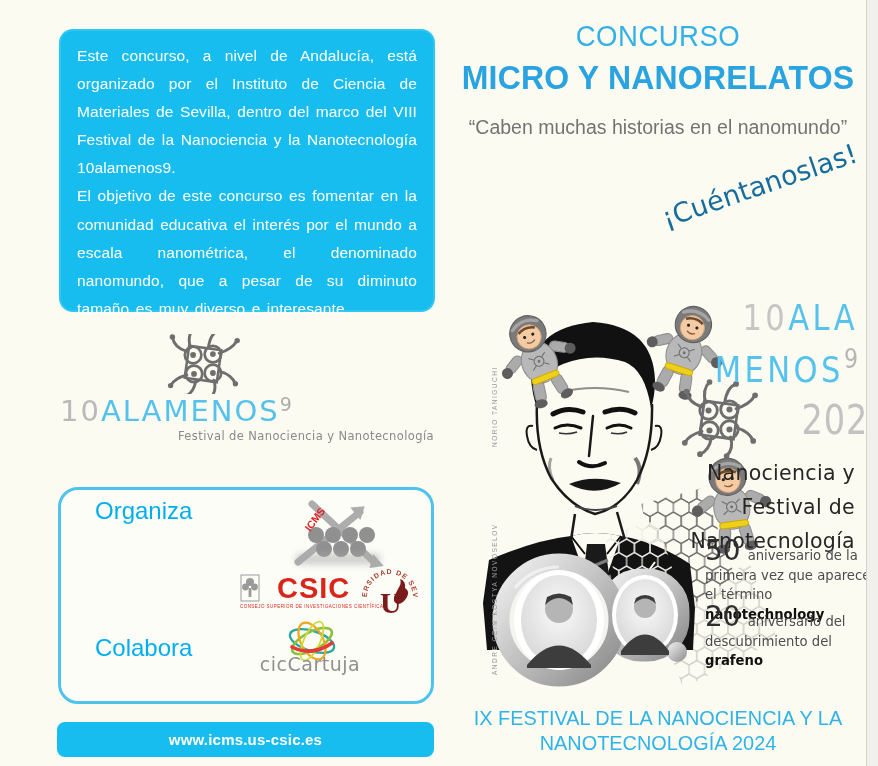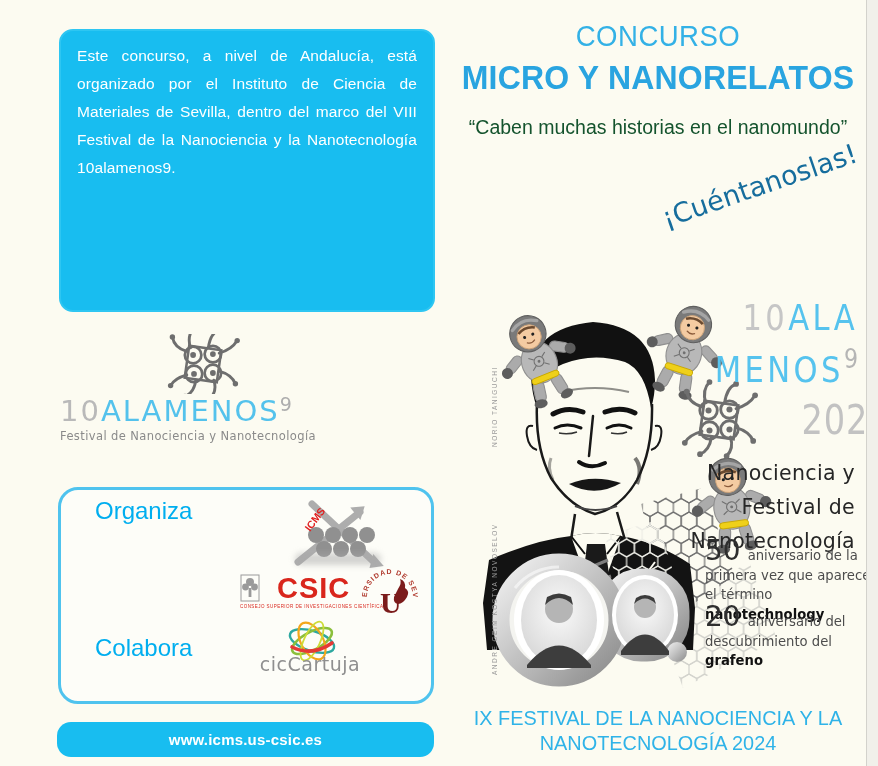--- a/index.html
+++ b/index.html
@@ -12,47 +12,47 @@
     border:2px solid #2EC6F2;border-radius:14px;box-sizing:border-box;
     padding:11px 16px 6px 16px;color:#fff;}
   .intro-box p{margin:0;font-size:15.5px;line-height:28.1px;text-align:justify;
     word-spacing:2px;letter-spacing:.1px;}
 
   .logo-word{left:60px;top:393px;width:374px;
     font-family:"DejaVu Sans",sans-serif;font-size:29px;letter-spacing:2px;}
   .logo-word .g10{color:#B9B9B9;}
   .logo-word .ala{color:#54C2EC;}
   .logo-word sup{color:#ADADAD;font-size:19px;vertical-align:10px;}
-  .logo-sub{left:60px;top:429px;width:374px;text-align:left;color:#8A8A8A;
+  .logo-sub{left:60px;top:429px;width:374px;text-align:right;color:#8A8A8A;
     font-family:"DejaVu Sans",sans-serif;font-size:11.5px;letter-spacing:.4px;}
 
   .credits-box{left:58px;top:487px;width:376px;height:217px;border:3px solid #4FC3EE;
     border-radius:20px;box-sizing:border-box;background:#FDFDF8;}
   .org-label{left:95px;top:497px;color:#00AEEF;font-size:24px;}
   .col-label{left:95px;top:634px;color:#00AEEF;font-size:24px;}
   .csic-wrap{left:240px;top:574px;width:118px;}
   .csic-row{display:flex;align-items:flex-start;gap:17px;}
   .csic-word{color:#D9261C;font-weight:bold;font-size:29px;line-height:29px;letter-spacing:1px;}
   .csic-sub{margin-top:1px;color:#D9261C;font-size:4.5px;letter-spacing:.45px;white-space:nowrap;text-align:center;}
   .cic-word{left:240px;top:653px;width:140px;text-align:center;color:#8F8F8F;
     font-family:"DejaVu Sans",sans-serif;font-size:19px;letter-spacing:.5px;}
   .icms-smudge{left:295px;top:553px;width:86px;height:12px;background:#A8A8A8;
     border-radius:6px;filter:blur(3px);opacity:.5;}
 
   .links-bar{left:57px;top:722px;width:377px;height:35px;background:#18BDF0;
-    border-radius:14px;display:flex;align-items:center;}
+    border-radius:8px;display:flex;align-items:center;}
   .links-bar span{flex:1;text-align:center;color:#fff;font-size:15px;font-weight:600;
     letter-spacing:.2px;cursor:pointer;}
 
   
   .kicker{left:448px;top:20px;width:420px;text-align:center;color:#33B1E6;
     font-size:29px;letter-spacing:.5px;transform:scaleX(.95);}
   .title{left:448px;top:59px;width:420px;text-align:center;color:#29A4E0;
     font-size:33px;font-weight:bold;letter-spacing:.2px;transform:scaleX(.97);}
-  .tagline{left:448px;top:116px;width:420px;text-align:center;color:#14532d;
+  .tagline{left:448px;top:116px;width:420px;text-align:center;color:#737373;
     font-size:19.5px;}
   .callout{left:642px;top:170px;width:235px;text-align:center;color:#166D9D;
     font-family:"DejaVu Sans",sans-serif;font-size:27px;
     transform:rotate(-19deg);transform-origin:center;}
 
   .rlogo{font-family:"DejaVu Sans",sans-serif;text-align:right;line-height:1;}
   .rlogo-l1{left:640px;top:300px;width:218px;font-size:36px;letter-spacing:4px;
     transform:scaleX(.85);transform-origin:right;}
   .rlogo-l2{left:640px;top:346px;width:218px;font-size:36px;letter-spacing:4px;
     transform:scaleX(.85);transform-origin:right;}
@@ -192,20 +192,21 @@
       <path d="M-8,-13 Q0,-17.5 8,-13" stroke="#6B4A2F" stroke-width="2.4" fill="none"></path>
       <circle cx="-4" cy="-8" r="1.4" fill="#222"></circle>
         <circle cx="4" cy="-8" r="1.4" fill="#222"></circle>
       <path d="M-3.5,-2.5 Q0,0 3.5,-2.5" stroke="#8A5A3A" stroke-width="1.2" fill="none" stroke-linecap="round"></path>
     </g>
   </defs>
 </svg>
 
 <div class="abs intro-box">
   <p>Este concurso, a nivel de Andalucía, está organizado por el Instituto de Ciencia de Materiales de Sevilla, dentro del marco del VIII Festival de la Nanociencia y la Nanotecnología 10alamenos9.</p>
+  <p>El objetivo de este concurso es fomentar en la comunidad educativa el interés por el mundo a escala nanométrica, el denominado nanomundo, que a pesar de su diminuto tamaño es muy diverso e interesante.</p>
 </div>
 
 <svg class="abs" style="left:162px;top:334px" width="82" height="60" viewBox="-30 -22 60 44">
   <use href="#nanobug" transform="scale(1.32)"></use>
 </svg>
 
 <div class="abs logo-word">
   <span class="g10">10</span><span class="ala">ALAMENOS</span><sup>9</sup>
 </div>
 <div class="abs logo-sub">Festival de Nanociencia y Nanotecnología</div>

